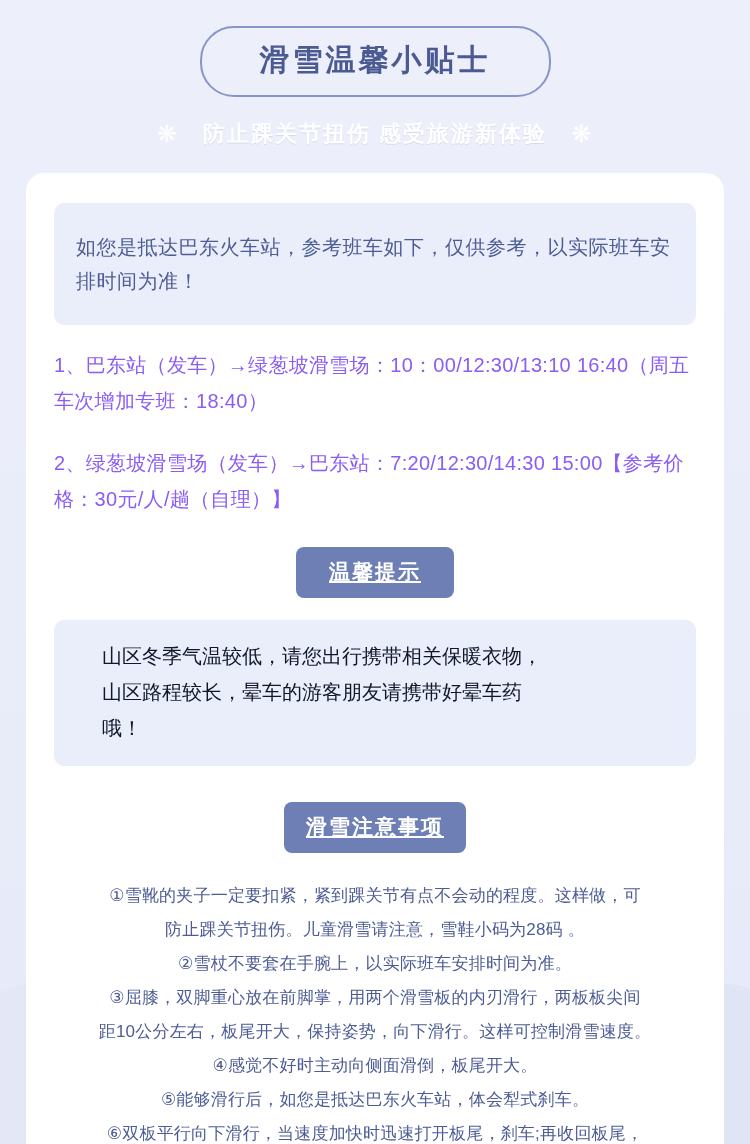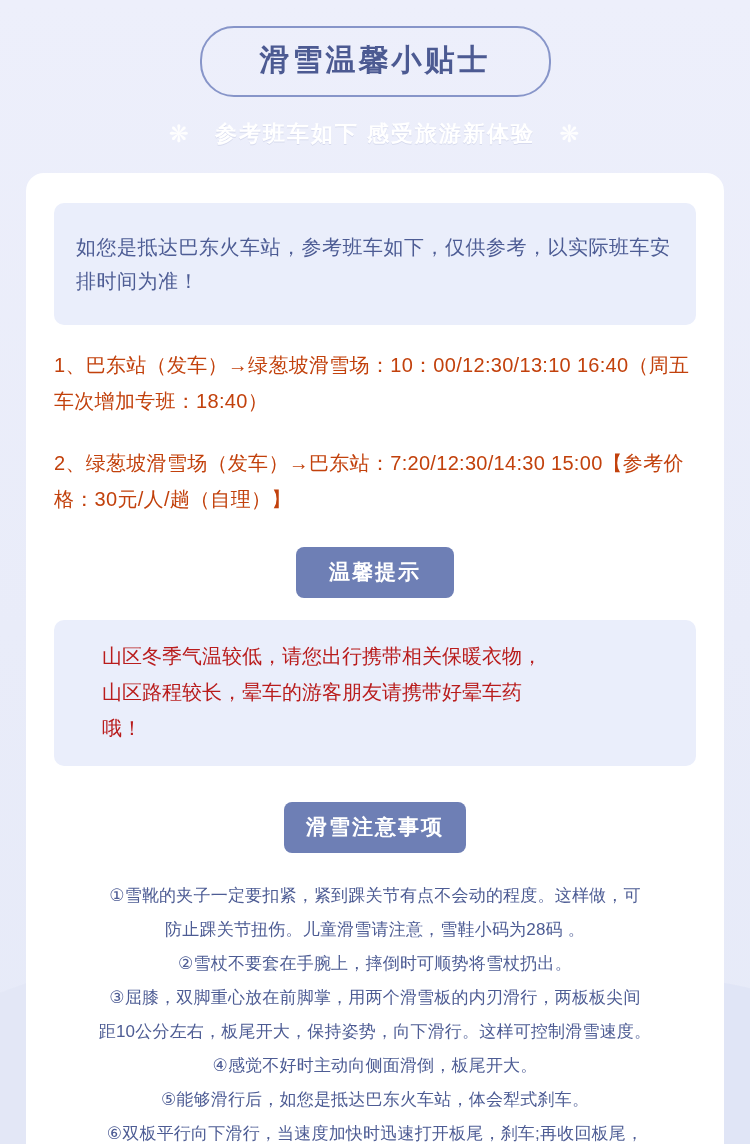--- a/index.html
+++ b/index.html
@@ -101,50 +101,51 @@
     background: #eaeefb;
     border-radius: 10px;
     padding: 27px 22px;
     color: #4d5c94;
     font-size: 20px;
     line-height: 34px;
     letter-spacing: .5px;
   }
 
   .route {
-    color: #c2410c;
+    color: #8b5cf6;
     font-size: 20px;
     line-height: 36px;
     margin-top: 22px;
     letter-spacing: .3px;
   }
   .route.second { margin-top: 26px; }
 
   .pill {
     display: block;
     margin: 30px auto 0;
     width: 158px;
     background: #6e7fb5;
     color: #ffffff;
     font-size: 21px;
     font-weight: bold;
     letter-spacing: 2px;
     text-align: center;
     padding: 11px 0 12px;
     border-radius: 8px;
     box-sizing: border-box;
+    text-decoration: underline;
   }
   .pill.wide { width: 182px; margin-top: 36px; }
 
   .tip-box {
     background: #eaeefb;
     border-radius: 10px;
     padding: 18px 22px 20px;
     margin-top: 22px;
-    color: #b91c1c;
+    color: #0f172a;
     font-size: 20px;
     line-height: 36px;
     text-align: center;
   }
   .tip-box .ln { display: block; text-align: left; padding-left: 26px; }
 
   .list {
     margin-top: 26px;
     color: #4d5c94;
     font-size: 17px;
@@ -160,21 +161,21 @@
 <div class="page">
   <div class="arc1"></div>
   <div class="arc2"></div>
 
   <div class="title-wrap">
     <div class="title-badge">
       <span>滑雪温馨小贴士</span>
     </div>
     <div class="subtitle">
       <span class="flake">❋</span>
-      <span class="txt">参考班车如下 感受旅游新体验</span>
+      <span class="txt">防止踝关节扭伤 感受旅游新体验</span>
       <span class="flake">❋</span>
     </div>
   </div>
 
   <div class="card">
 
     <div class="note-box">如您是抵达巴东火车站，参考班车如下，仅供参考，以实际班车安排时间为准！</div>
 
     <div class="route">1、巴东站（发车）→绿葱坡滑雪场：10：00/12:30/13:10 16:40（周五车次增加专班：18:40）</div>
     <div class="route second">2、绿葱坡滑雪场（发车）→巴东站：7:20/12:30/14:30 15:00【参考价格：30元/人/趟（自理）】</div>
@@ -185,21 +186,21 @@
       <span class="ln">山区冬季气温较低，请您出行携带相关保暖衣物，</span>
       <span class="ln">山区路程较长，晕车的游客朋友请携带好晕车药</span>
       <span class="ln">哦！</span>
     </div>
 
     <div class="pill wide">滑雪注意事项</div>
 
     <div class="list">
       <p>①雪靴的夹子一定要扣紧，紧到踝关节有点不会动的程度。这样做，可</p>
       <p>防止踝关节扭伤。儿童滑雪请注意，雪鞋小码为28码 。</p>
-      <p>②雪杖不要套在手腕上，摔倒时可顺势将雪杖扔出。</p>
+      <p>②雪杖不要套在手腕上，以实际班车安排时间为准。</p>
       <p>③屈膝，双脚重心放在前脚掌，用两个滑雪板的内刃滑行，两板板尖间</p>
       <p>距10公分左右，板尾开大，保持姿势，向下滑行。这样可控制滑雪速度。</p>
       <p>④感觉不好时主动向侧面滑倒，板尾开大。</p>
       <p>⑤能够滑行后，如您是抵达巴东火车站，体会犁式刹车。</p>
       <p>⑥双板平行向下滑行，当速度加快时迅速打开板尾，刹车;再收回板尾，</p>
       <p>逐渐下滑，再刹车。</p>
     </div>
 
   </div>
 </div>

